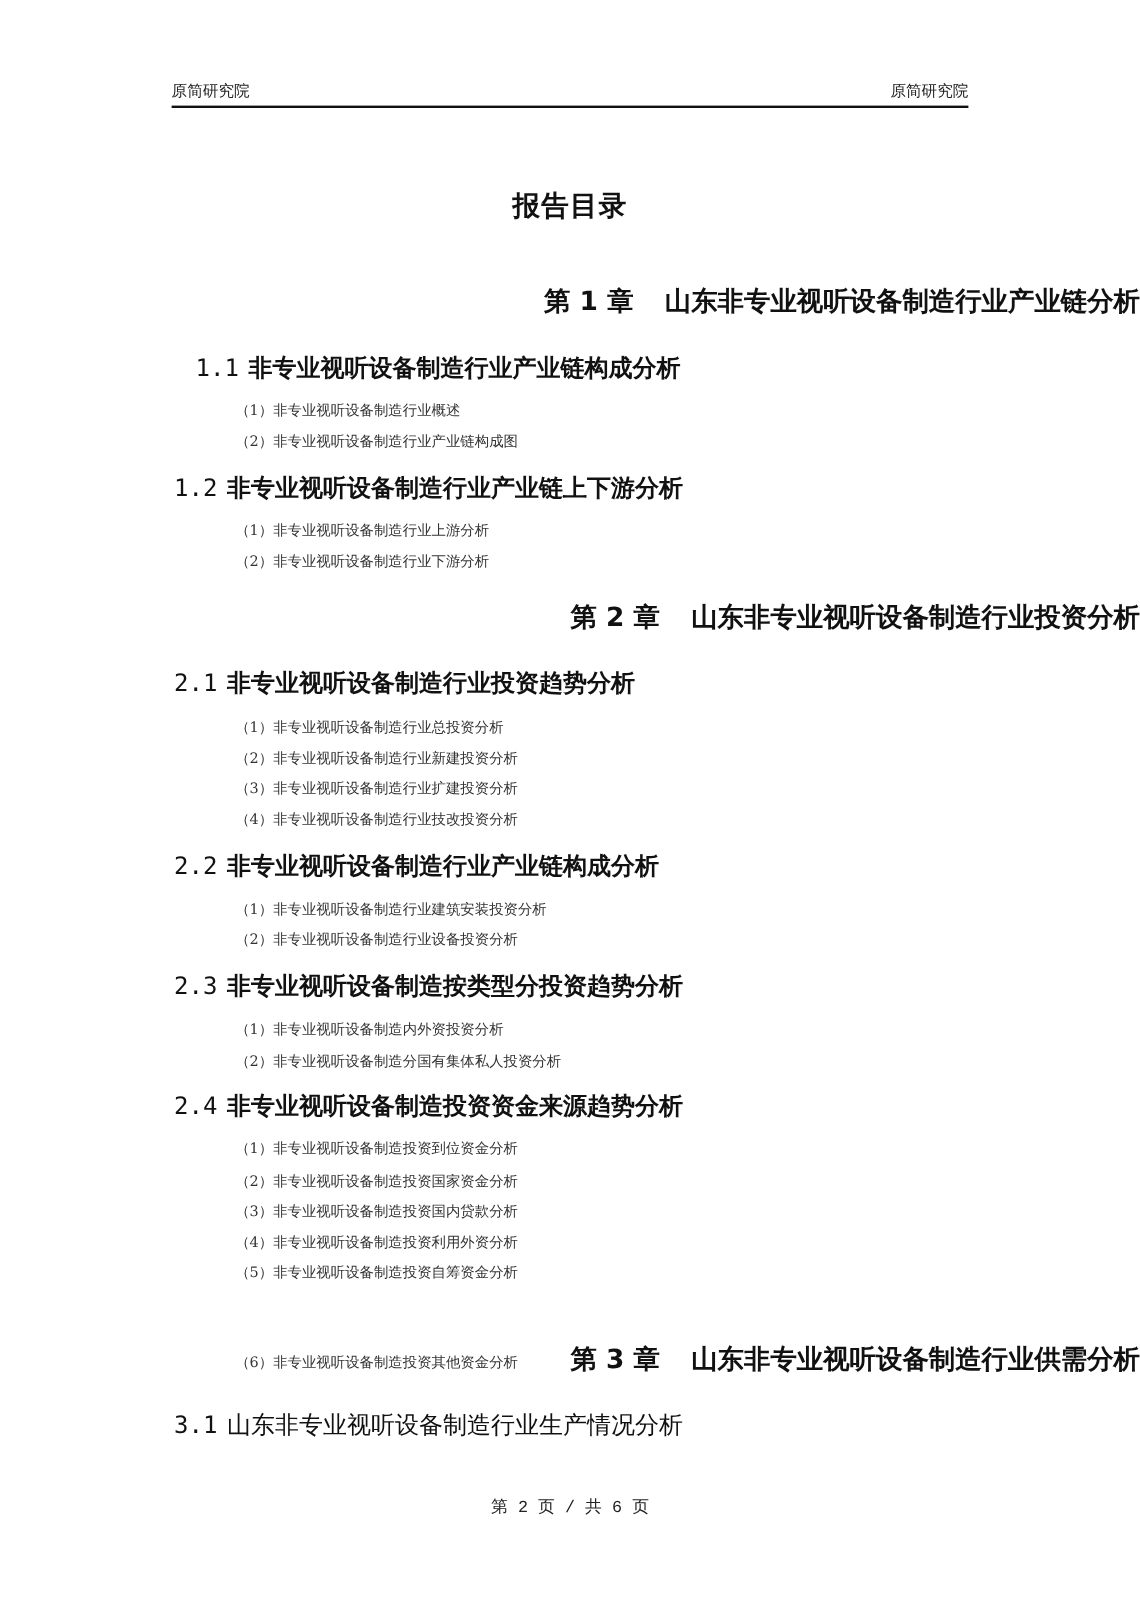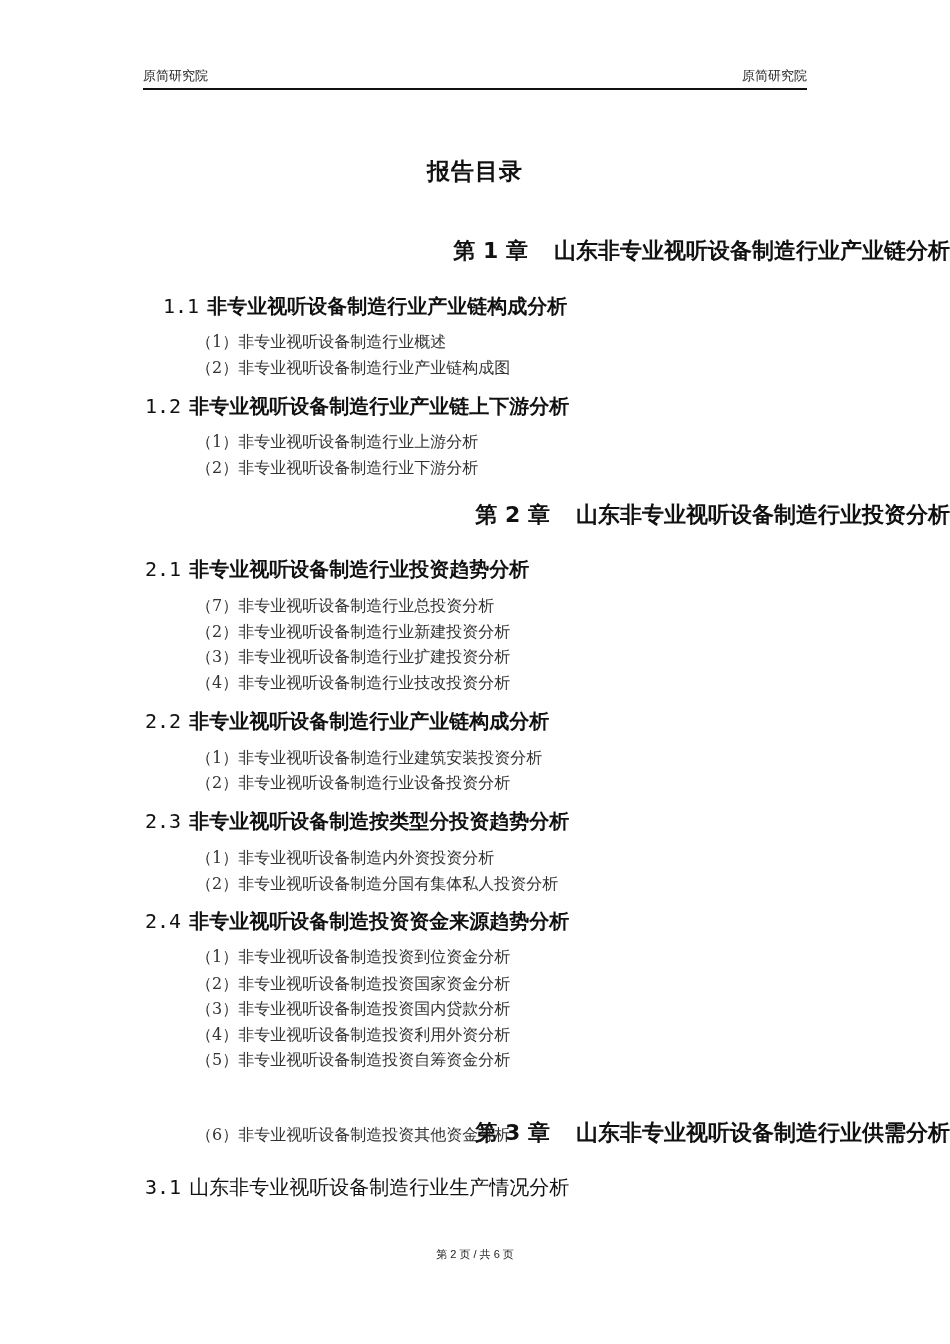--- a/index.html
+++ b/index.html
@@ -6,22 +6,22 @@
   body { width: 950px; height: 1344px; position: relative; overflow: hidden; color: #111; font-family: "DejaVu Serif", "Liberation Serif", serif; }
   .header { position: absolute; left: 143px; right: 143px; top: 66px; height: 22px; border-bottom: 2px solid #111; font-family: "DejaVu Sans", "Liberation Sans", sans-serif; font-size: 13px; color: #222; }
   .header .left { position: absolute; left: 0; bottom: 3px; }
   .header .right { position: absolute; right: 0; bottom: 3px; }
   .title { position: absolute; left: 0; right: 0; top: 156px; text-align: center; font-family: "DejaVu Sans", "Liberation Sans", sans-serif; font-size: 23px; font-weight: bold; letter-spacing: 1px; }
   .chapter { position: absolute; left: 0; right: 0; text-align: right; font-family: "DejaVu Sans", "Liberation Sans", sans-serif; font-size: 22px; font-weight: bold; }
   .chapter .num { margin-right: 26px; }
   .section { position: absolute; left: 145px; font-family: "DejaVu Sans", "Liberation Sans", sans-serif; font-size: 20px; font-weight: bold; white-space: nowrap; }
   .section .snum { font-family: "DejaVu Sans Mono", "Liberation Mono", monospace; font-weight: normal; margin-right: 8px; }
   .section.plain { font-weight: normal; }
-  .item { position: absolute; left: 196px; font-size: 16px; color: #333; white-space: nowrap; line-height: 26px; }
-  .footer { position: absolute; left: 0; right: 0; top: 1247px; text-align: center; font-family: Liberation Sans, sans-serif; font-size: 11px; color: #222; }
+  .item { position: absolute; left: 196px; font-size: 12px; color: #333; white-space: nowrap; line-height: 26px; }
+  .footer { position: absolute; left: 0; right: 0; top: 1247px; text-align: center; font-family: Liberation Mono, monospace; font-size: 14px; color: #222; }
 </style>
 </head>
 <body>
 
 <div class="header">
   <span class="left">原简研究院</span>
   <span class="right">原简研究院</span>
 </div>
 
 <div class="title">报告目录</div>
@@ -42,21 +42,21 @@
 <div class="item" style="top:429px;">（1）非专业视听设备制造行业上游分析</div>
 <div class="item" style="top:455px;">（2）非专业视听设备制造行业下游分析</div>
 
 <div class="chapter" style="top:500px;">
   <span class="num">第 2 章</span><span>山东非专业视听设备制造行业投资分析</span>
 </div>
 
 <div class="section" style="top:556px;">
   <span class="snum">2.1</span><span>非专业视听设备制造行业投资趋势分析</span>
 </div>
-<div class="item" style="top:593px;">（7）非专业视听设备制造行业总投资分析</div>
+<div class="item" style="top:593px;">（1）非专业视听设备制造行业总投资分析</div>
 <div class="item" style="top:619px;">（2）非专业视听设备制造行业新建投资分析</div>
 <div class="item" style="top:644px;">（3）非专业视听设备制造行业扩建投资分析</div>
 <div class="item" style="top:670px;">（4）非专业视听设备制造行业技改投资分析</div>
 
 <div class="section" style="top:708px;">
   <span class="snum">2.2</span><span>非专业视听设备制造行业产业链构成分析</span>
 </div>
 <div class="item" style="top:745px;">（1）非专业视听设备制造行业建筑安装投资分析</div>
 <div class="item" style="top:770px;">（2）非专业视听设备制造行业设备投资分析</div>
 

